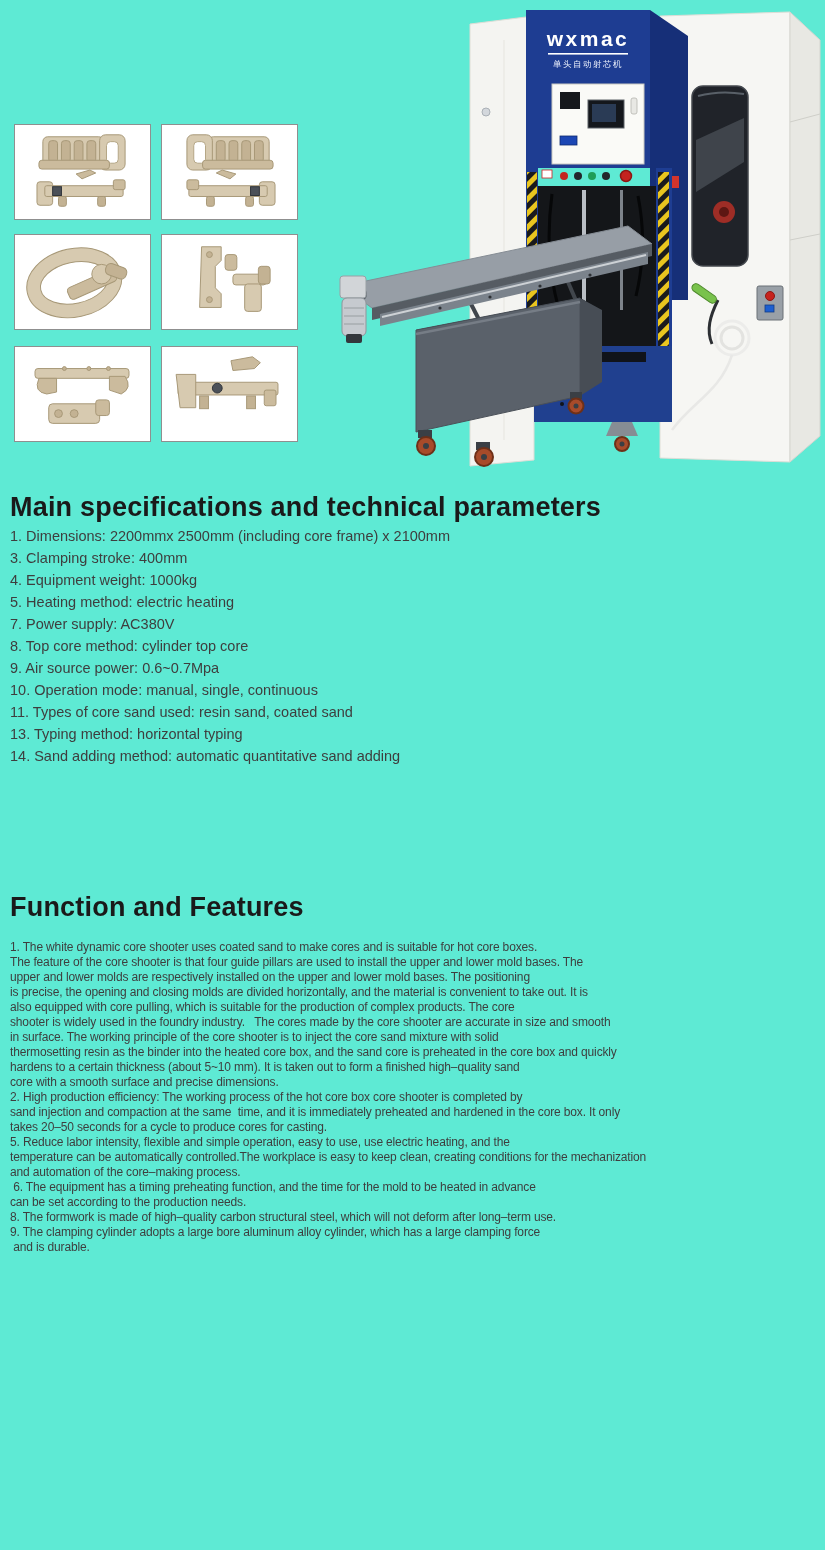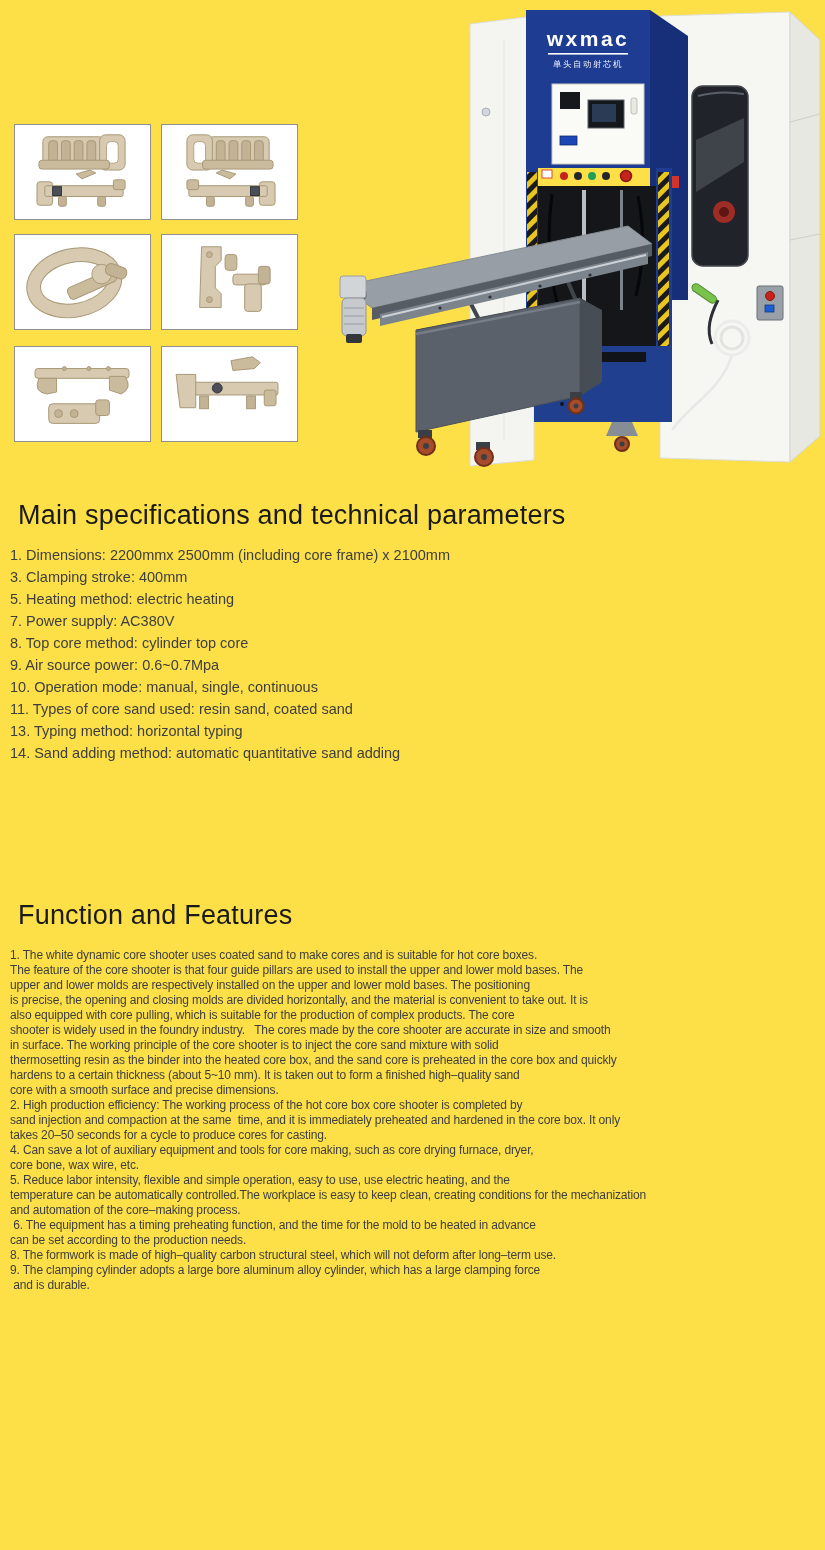--- a/index.html
+++ b/index.html
@@ -1,35 +1,35 @@
 <!DOCTYPE html>
 <html><head>
 <meta charset="utf-8">
 <style>
   html,body{margin:0;padding:0;background:#ffffff;}
-  .page{position:relative;width:825px;height:1550px;background:#fde047;overflow:hidden;
+  .page{position:relative;width:825px;height:1550px;background:#5eead4;overflow:hidden;
         font-family:"Liberation Sans",sans-serif;color:#3d3d3d;}
 
   
   .machine-photo{position:absolute;left:320px;top:0;width:505px;height:470px;}
   .thumb{position:absolute;width:137px;height:96px;background:#ffffff;
          border:1px solid #8f8f8f;box-sizing:border-box;}
   .thumb svg{width:100%;height:100%;display:block;}
   #t1{left:14px;top:124px;}  #t2{left:161px;top:124px;}
   #t3{left:14px;top:234px;}  #t4{left:161px;top:234px;}
   #t5{left:14px;top:346px;}  #t6{left:161px;top:346px;}
 
   .brand-text{font-family:"Liberation Sans",sans-serif;font-weight:700;letter-spacing:2.5px;}
   .brand-sub{font-family:"Liberation Sans",sans-serif;letter-spacing:1.5px;}
 
   
-  .section-heading{font-size:27px;font-weight:400;color:#1a1a1a;margin:8px;
+  .section-heading{font-size:27px;font-weight:700;color:#1a1a1a;margin:0;
                    letter-spacing:0.2px;}
   .specs{position:absolute;left:10px;top:492px;width:812px;}
-  .specs .list{margin-top:13px;}
+  .specs .list{margin-top:2px;}
   .spec-line{font-size:14.5px;line-height:22px;color:#3e3e3e;white-space:pre;}
 
   .features{position:absolute;left:10px;top:892px;width:814px;}
   .features .list{margin-top:17px;}
   .feature-block{font-size:12px;line-height:15px;color:#3e3e3e;
                  white-space:pre-wrap;letter-spacing:-0.15px;}
 </style>
 </head>
 <body>
 
@@ -270,20 +270,21 @@
         <circle cx="56" cy="42" r="5" fill="#4b5058" stroke="#30343a"></circle>
       </g>
     </svg>
   </div>
 
   <div class="specs">
     <h1 class="section-heading">Main specifications and technical parameters</h1>
     <div class="list">
       <div class="spec-line">1. Dimensions: 2200mmx 2500mm (including core frame) x 2100mm</div>
       <div class="spec-line">3. Clamping stroke: 400mm</div>
+      <div class="spec-line">4. Equipment weight: 1000kg</div>
       <div class="spec-line">5. Heating method: electric heating</div>
       <div class="spec-line">7. Power supply: AC380V</div>
       <div class="spec-line">8. Top core method: cylinder top core</div>
       <div class="spec-line">9. Air source power: 0.6~0.7Mpa</div>
       <div class="spec-line">10. Operation mode: manual, single, continuous</div>
       <div class="spec-line">11. Types of core sand used: resin sand, coated sand</div>
       <div class="spec-line">13. Typing method: horizontal typing</div>
       <div class="spec-line">14. Sand adding method: automatic quantitative sand adding</div>
     </div>
   </div>
@@ -297,22 +298,20 @@
 is precise, the opening and closing molds are divided horizontally, and the material is convenient to take out. It is
 also equipped with core pulling, which is suitable for the production of complex products. The core
 shooter is widely used in the foundry industry.   The cores made by the core shooter are accurate in size and smooth
 in surface. The working principle of the core shooter is to inject the core sand mixture with solid
 thermosetting resin as the binder into the heated core box, and the sand core is preheated in the core box and quickly
 hardens to a certain thickness (about 5~10 mm). It is taken out to form a finished high–quality sand
 core with a smooth surface and precise dimensions.</div>
       <div class="feature-block">2. High production efficiency: The working process of the hot core box core shooter is completed by
 sand injection and compaction at the same  time, and it is immediately preheated and hardened in the core box. It only
 takes 20–50 seconds for a cycle to produce cores for casting.</div>
-      <div class="feature-block">4. Can save a lot of auxiliary equipment and tools for core making, such as core drying furnace, dryer,
-core bone, wax wire, etc.</div>
       <div class="feature-block">5. Reduce labor intensity, flexible and simple operation, easy to use, use electric heating, and the
 temperature can be automatically controlled.The workplace is easy to keep clean, creating conditions for the mechanization
 and automation of the core–making process.</div>
       <div class="feature-block"> 6. The equipment has a timing preheating function, and the time for the mold to be heated in advance
 can be set according to the production needs.</div>
       <div class="feature-block">8. The formwork is made of high–quality carbon structural steel, which will not deform after long–term use.</div>
       <div class="feature-block">9. The clamping cylinder adopts a large bore aluminum alloy cylinder, which has a large clamping force
  and is durable.</div>
     </div>
   </div>

